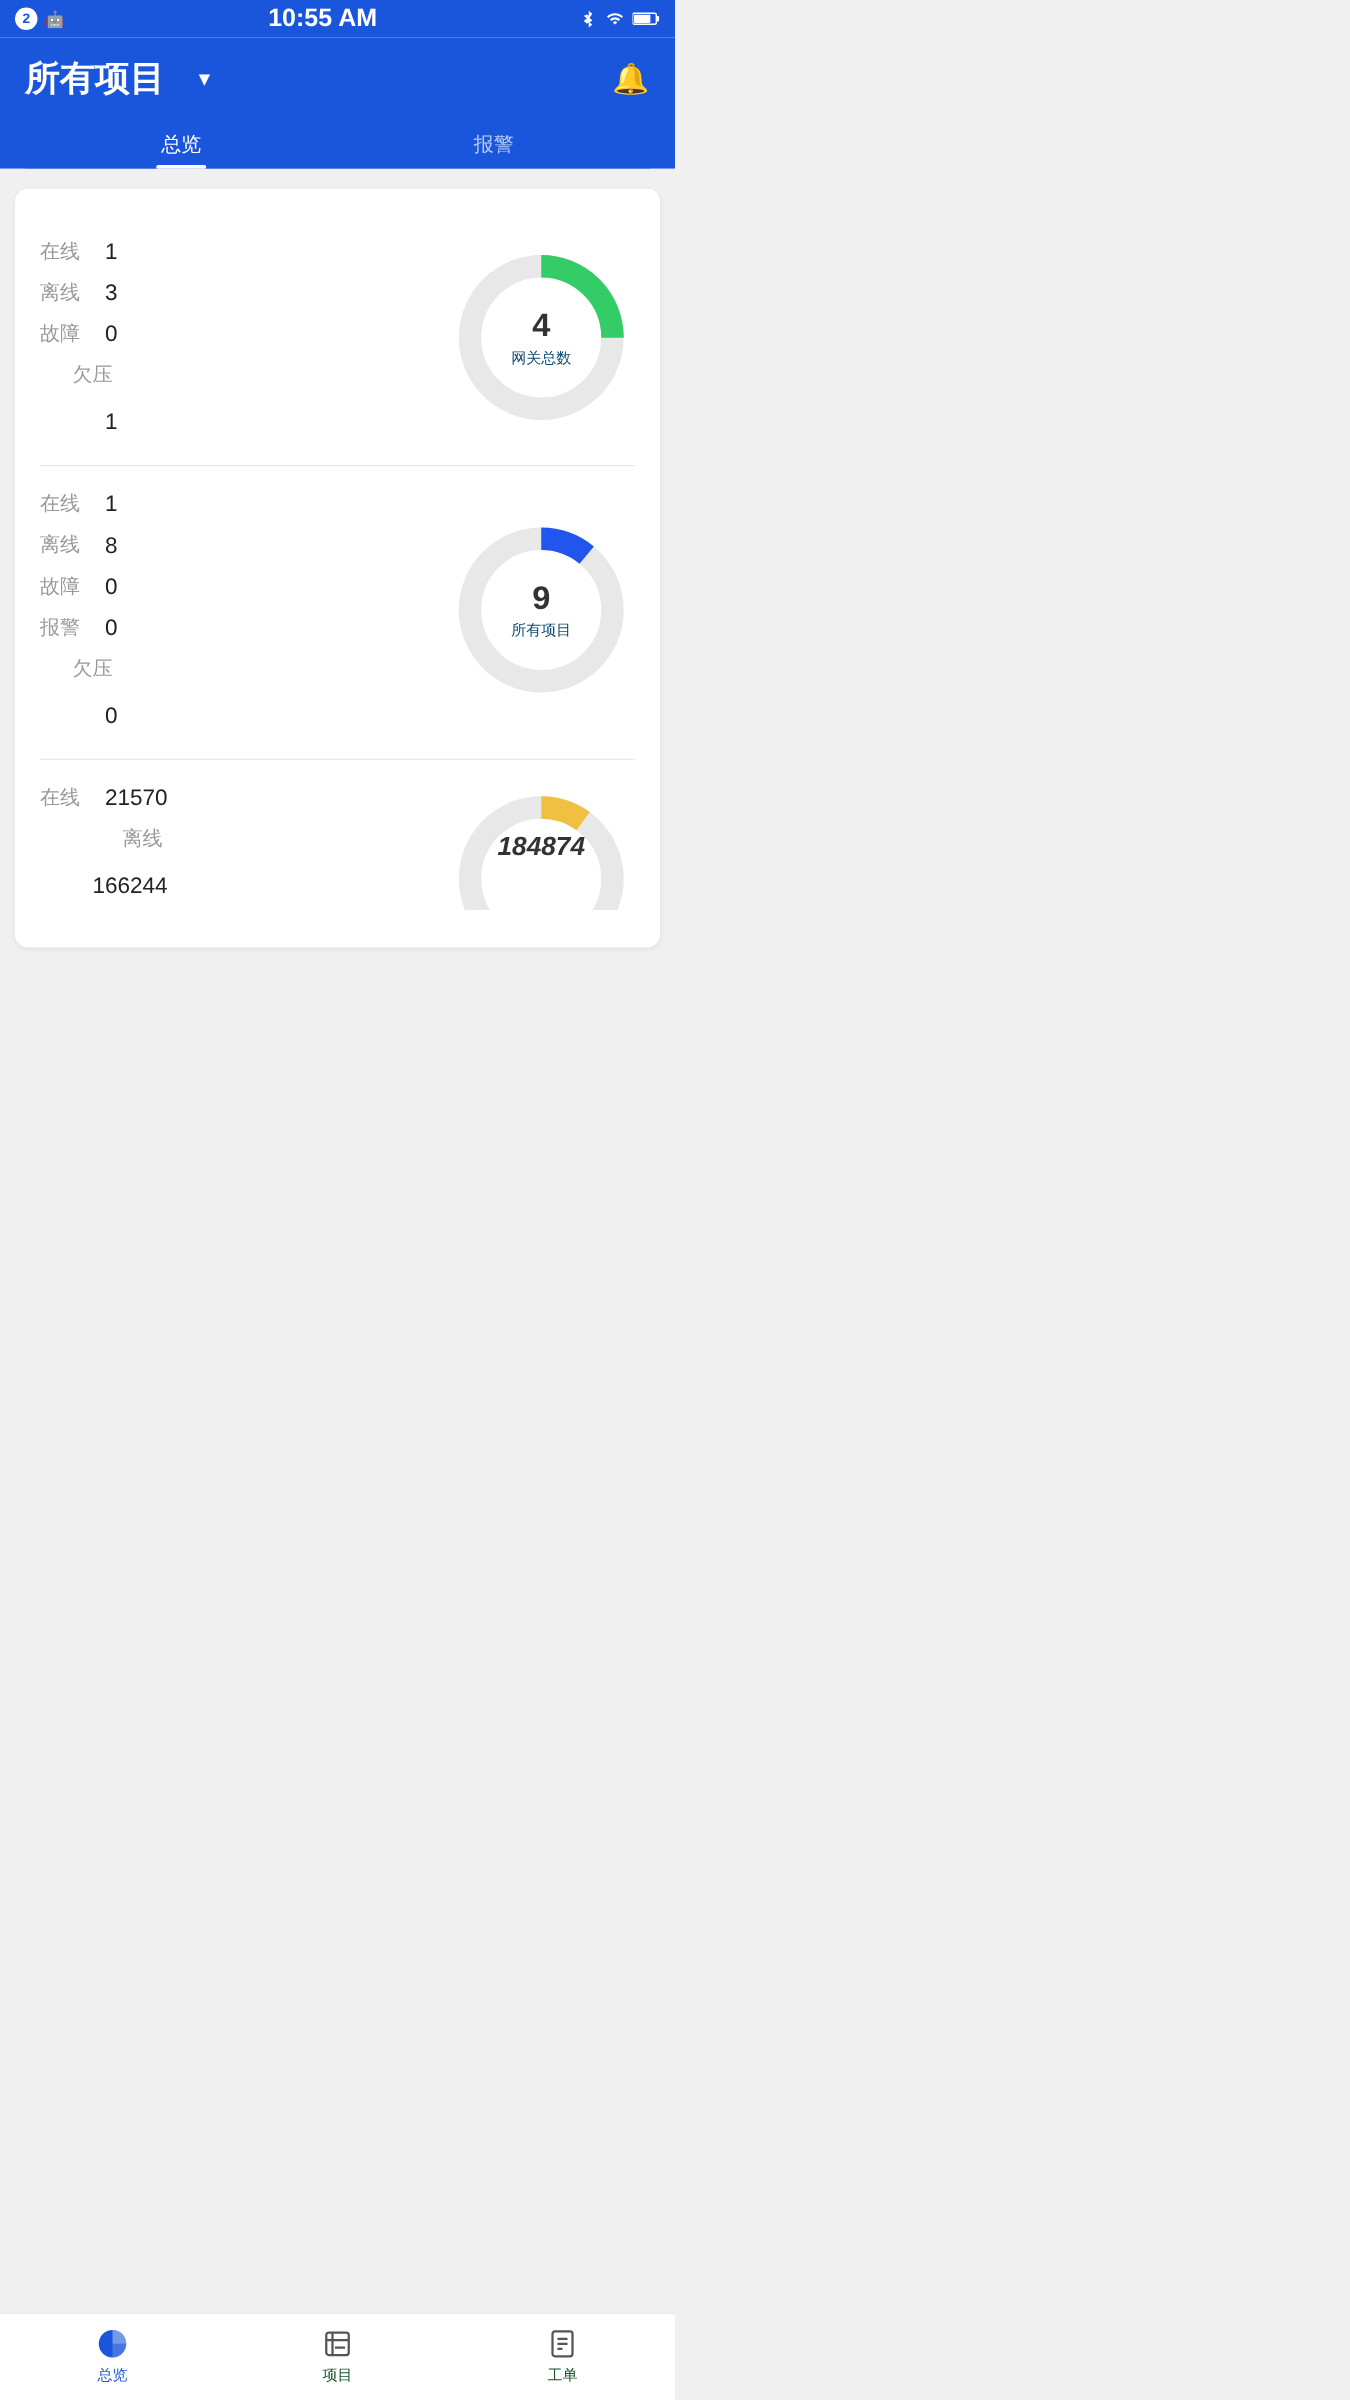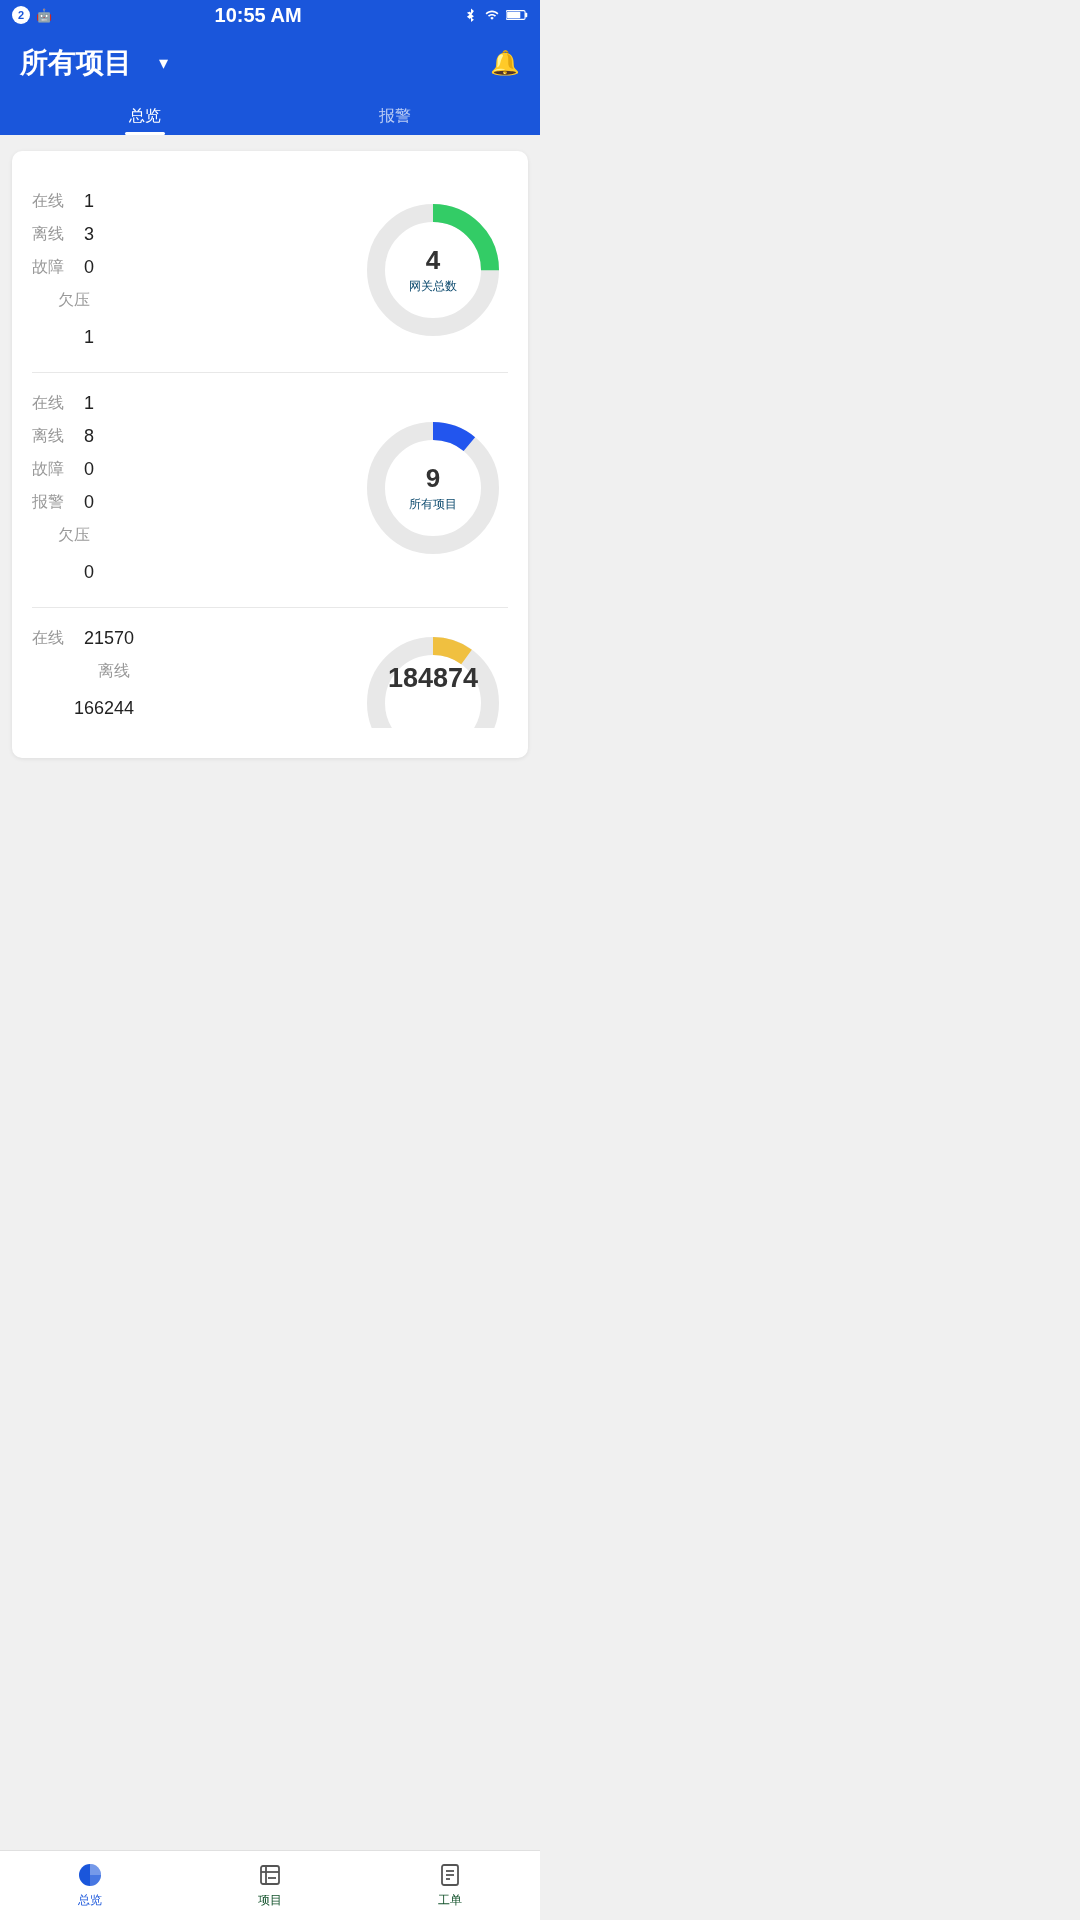--- a/index.html
+++ b/index.html
@@ -333,21 +333,21 @@
           </li>
         </ul>
 
         <div class="donut-wrap" style="overflow:hidden; height:100px;">
           <svg viewBox="0 0 100 100">
             <circle cx="50" cy="50" r="38" fill="none" stroke="#e8e8e8" stroke-width="12"></circle>
 
             <circle cx="50" cy="50" r="38" fill="none" stroke="#f0c040" stroke-width="12" stroke-dasharray="23.876 214.88" stroke-dashoffset="0" transform="rotate(-90 50 50)" stroke-linecap="butt"></circle>
           </svg>
           <div class="donut-center">
-            <span class="donut-number" style="font-size:27px;">184874</span>
+            <span class="donut-number" style="font-size:21px;font-style:italic;">184874</span>
           </div>
         </div>
       </div>
     </div>
 
   </div>
 </div>
 
 <div class="bottom-nav">
 

